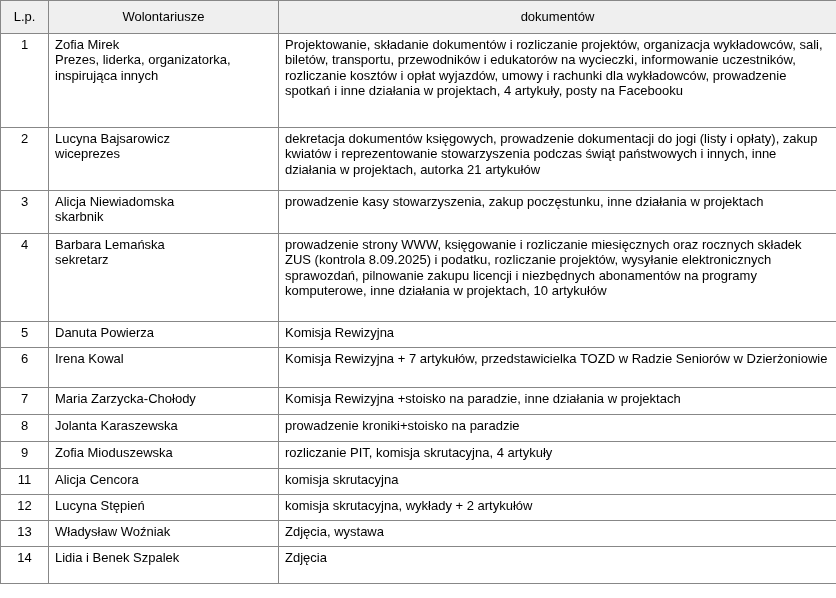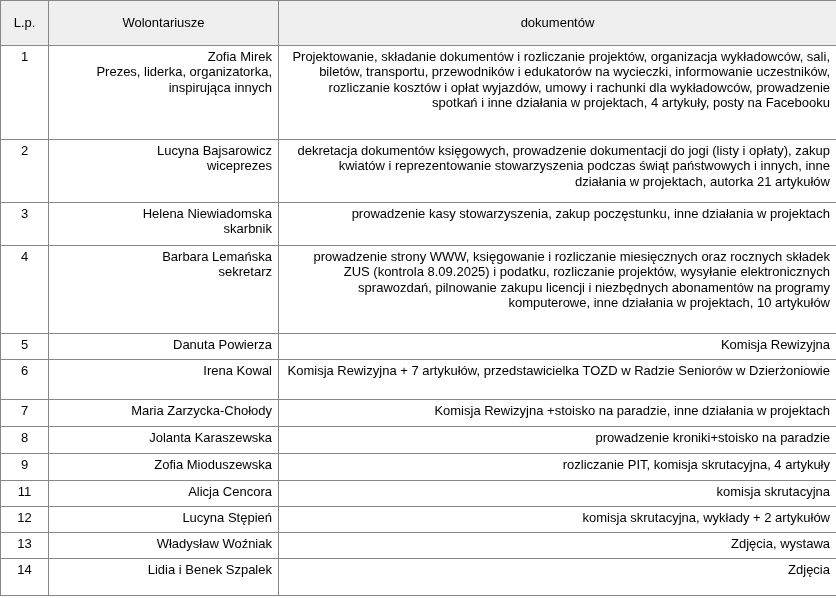--- a/index.html
+++ b/index.html
@@ -35,30 +35,30 @@
     vertical-align: top;
     padding: 3px 6px 2px 6px;
     overflow: hidden;
     word-wrap: break-word;
   }
   .vol-table thead th {
     background: var(--header-bg);
     text-align: center;
     vertical-align: middle;
     height: 27px;
-    padding: 14px 4px;
+    padding: 8px 4px;
   }
   td.cell-lp {
     text-align: center;
     padding-left: 2px;
     padding-right: 2px;
   }
   td.cell-vol, td.cell-act {
     white-space: pre-line;
-    text-align: right;
+    text-align: left;
   }
   
   tbody tr:nth-child(1)  { height: 94px; }
   tbody tr:nth-child(2)  { height: 63px; }
   tbody tr:nth-child(3)  { height: 43px; }
   tbody tr:nth-child(4)  { height: 88px; }
   tbody tr:nth-child(5)  { height: 26px; }
   tbody tr:nth-child(6)  { height: 40px; }
   tbody tr:nth-child(7)  { height: 27px; }
   tbody tr:nth-child(8)  { height: 27px; }
@@ -93,21 +93,21 @@
       <td class="cell-act">Projektowanie, składanie dokumentów i rozliczanie projektów, organizacja wykładowców, sali, biletów, transportu, przewodników i edukatorów na wycieczki, informowanie uczestników, rozliczanie kosztów i opłat wyjazdów, umowy i rachunki dla wykładowców, prowadzenie spotkań i inne działania w projektach, 4 artykuły, posty na Facebooku</td>
     </tr>
     <tr>
       <td class="cell-lp">2</td>
       <td class="cell-vol">Lucyna Bajsarowicz
 wiceprezes</td>
       <td class="cell-act">dekretacja dokumentów księgowych, prowadzenie dokumentacji do jogi (listy i opłaty), zakup kwiatów i reprezentowanie stowarzyszenia podczas świąt państwowych i innych,  inne działania w projektach, autorka 21 artykułów</td>
     </tr>
     <tr>
       <td class="cell-lp">3</td>
-      <td class="cell-vol">Helena Niewiadomska
+      <td class="cell-vol">Alicja Niewiadomska
 skarbnik</td>
       <td class="cell-act">prowadzenie kasy stowarzyszenia, zakup poczęstunku, inne działania w projektach</td>
     </tr>
     <tr>
       <td class="cell-lp">4</td>
       <td class="cell-vol">Barbara Lemańska
 sekretarz</td>
       <td class="cell-act">prowadzenie strony WWW, księgowanie i rozliczanie miesięcznych oraz rocznych składek ZUS (kontrola 8.09.2025) i podatku, rozliczanie projektów, wysyłanie elektronicznych sprawozdań, pilnowanie zakupu licencji i niezbędnych abonamentów na programy komputerowe, inne działania w projektach, 10 artykułów</td>
     </tr>
     <tr>

